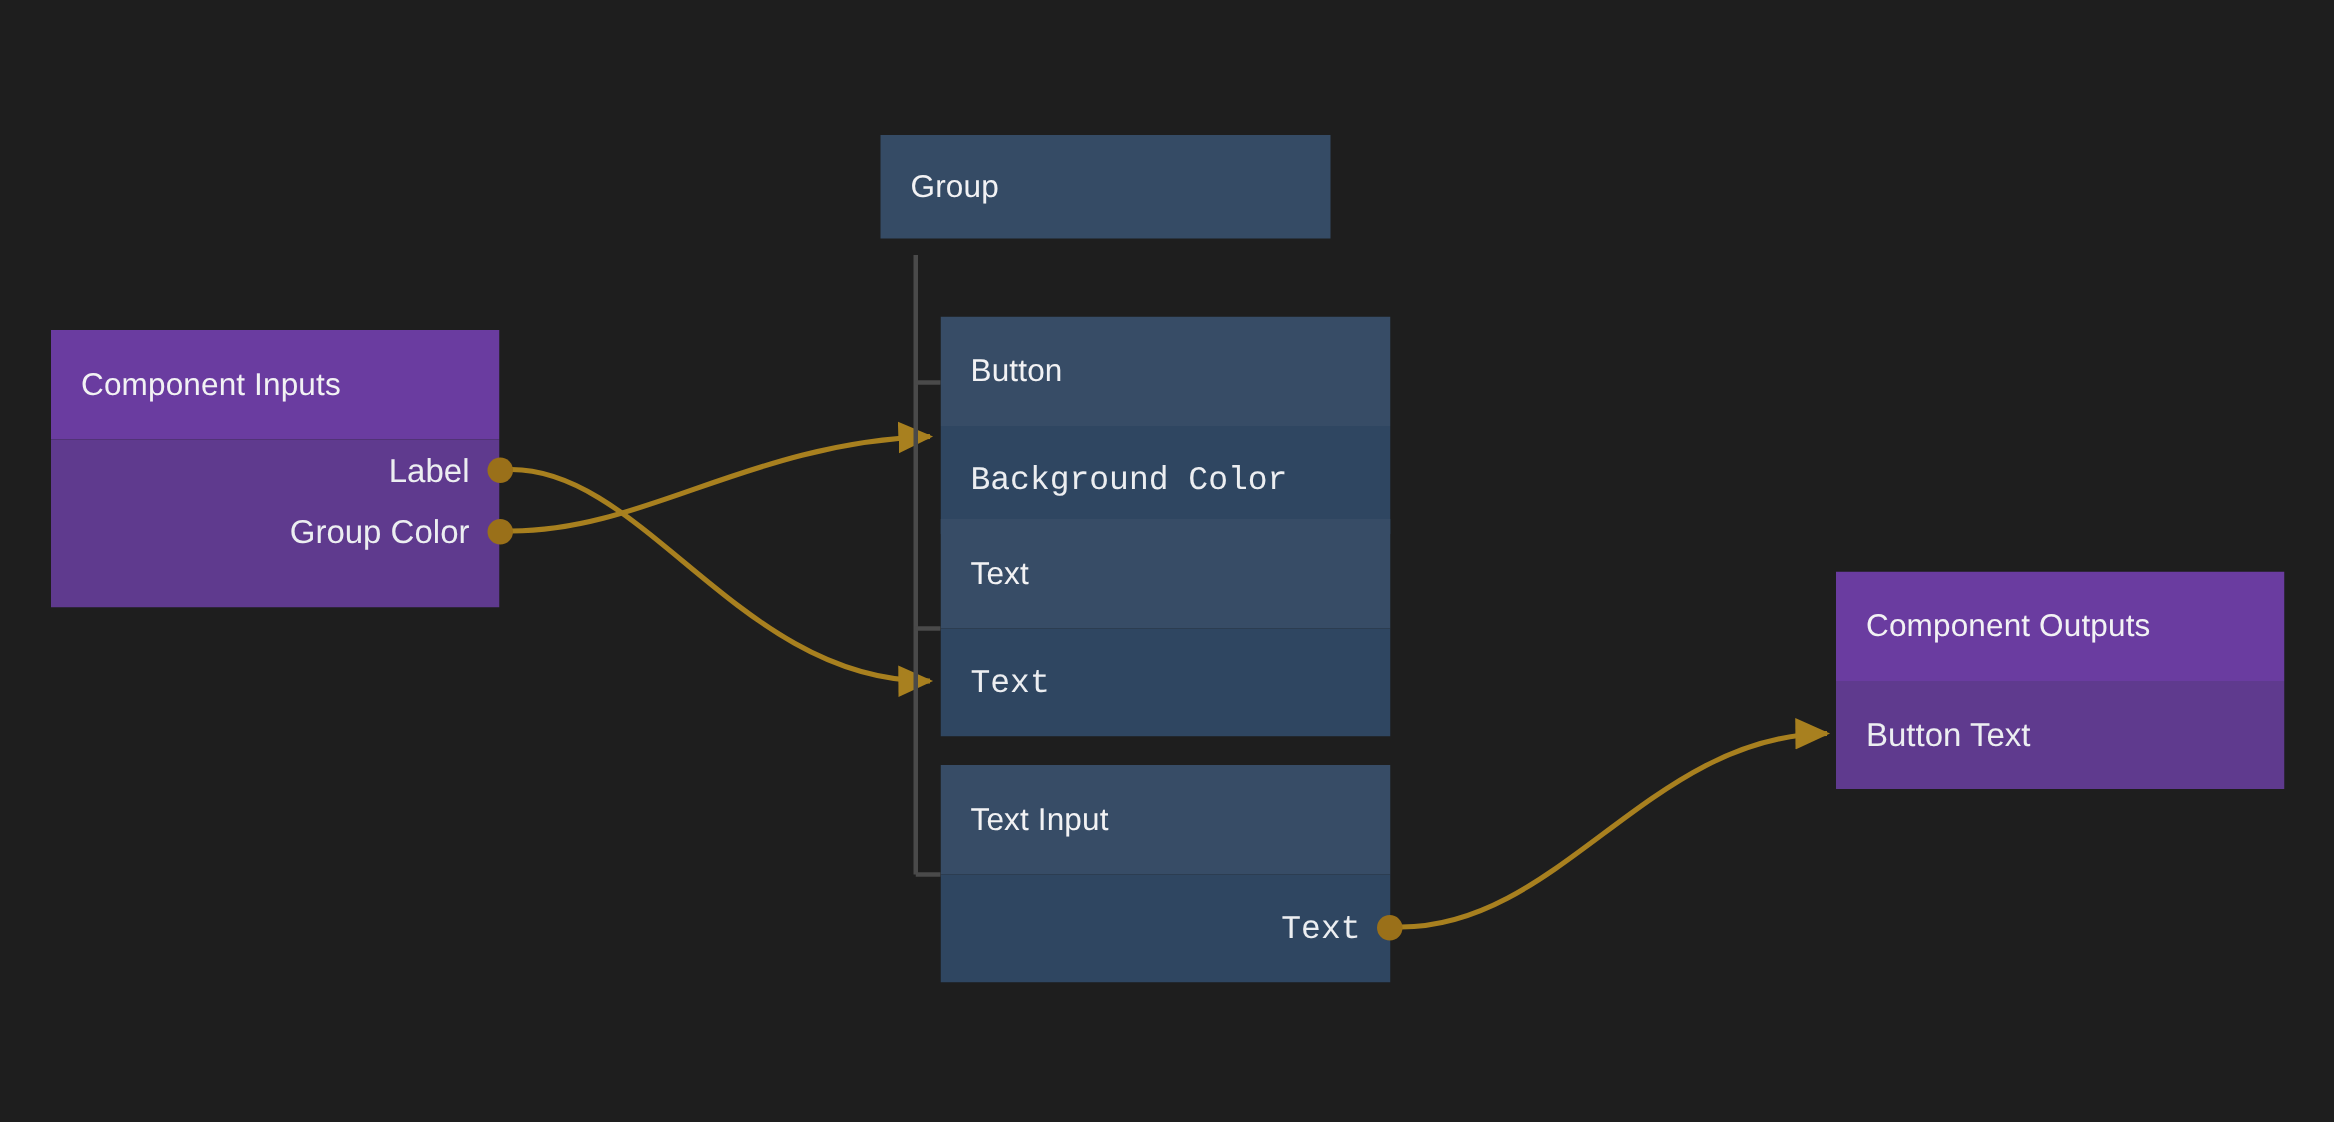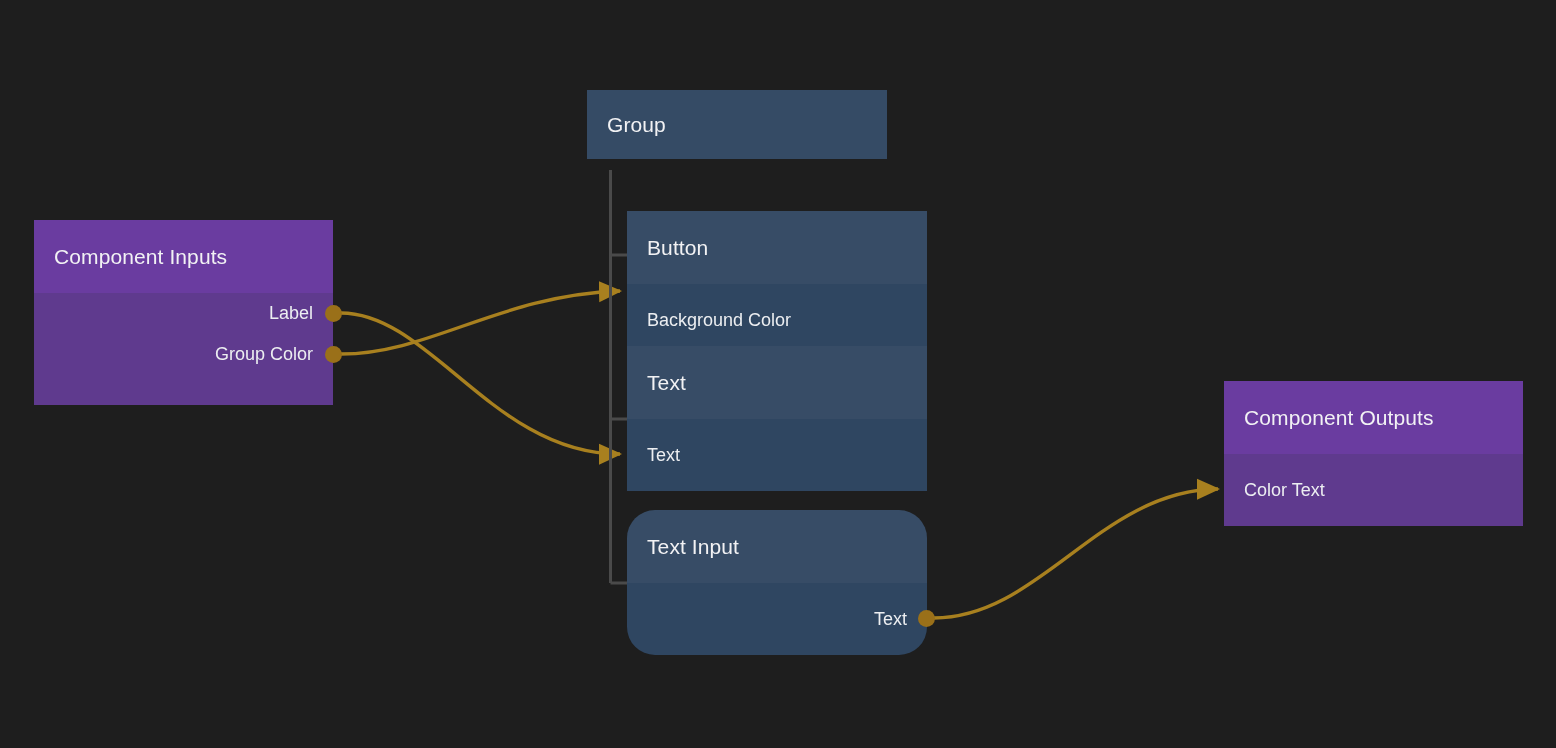--- a/index.html
+++ b/index.html
@@ -46,39 +46,39 @@
   }
   .node-body {
     box-sizing: border-box;
     position: relative;
   }
   .port-row {
     box-sizing: border-box;
     display: flex;
     align-items: center;
     padding: 0 20px;
-    font-size: 18px;
+    font-size: 22px;
     color: #eceef1;
     white-space: nowrap;
     height: 100%;
   }
   .port-row.out {
     justify-content: flex-end;
   }
   .port-row.in {
     justify-content: flex-start;
   }
 
   
   .node-purple .node-header { background: #6a3ca0; }
   .node-purple .node-body   { background: #5f3a8e; }
 
   
   .node-blue .node-header { background: #374c66; }
-  .node-blue .node-body   { background: #2f4661; }
+  .node-blue .node-body   { background: #2f4661; font-family: Liberation Mono, monospace; }
 
   
   .node-group {
     background: #354b65;
   }
   .node-group .node-header {
     background: transparent;
     height: 100%;
   }
 
@@ -164,36 +164,36 @@
     <div class="node-header" style="height:73px;">
       <span>Text</span>
     </div>
     <div class="node-body" style="height:72px;">
       <div class="port-row in">
         <span>Text</span>
       </div>
     </div>
   </div>
 
-  <div class="node node-blue" style="left:627px; top:510px; width:300px; height:145px;border-radius:28px;">
+  <div class="node node-blue" style="left:627px; top:510px; width:300px; height:145px;">
     <div class="node-header" style="height:73px;">
       <span>Text Input</span>
     </div>
     <div class="node-body" style="height:72px;">
       <div class="port-row out">
         <span>Text</span>
       </div>
     </div>
   </div>
   <div class="port-dot" style="left:917.5px; top:609.5px;"></div>
 
   <div class="node node-purple" style="left:1224px; top:381px; width:299px; height:173px;">
     <div class="node-header" style="height:73px;">
       <span>Component Outputs</span>
     </div>
     <div class="node-body" style="height:72px;">
       <div class="port-row in">
-        <span>Color Text</span>
+        <span>Button Text</span>
       </div>
     </div>
   </div>
 
 </div>
 
 </body></html>

